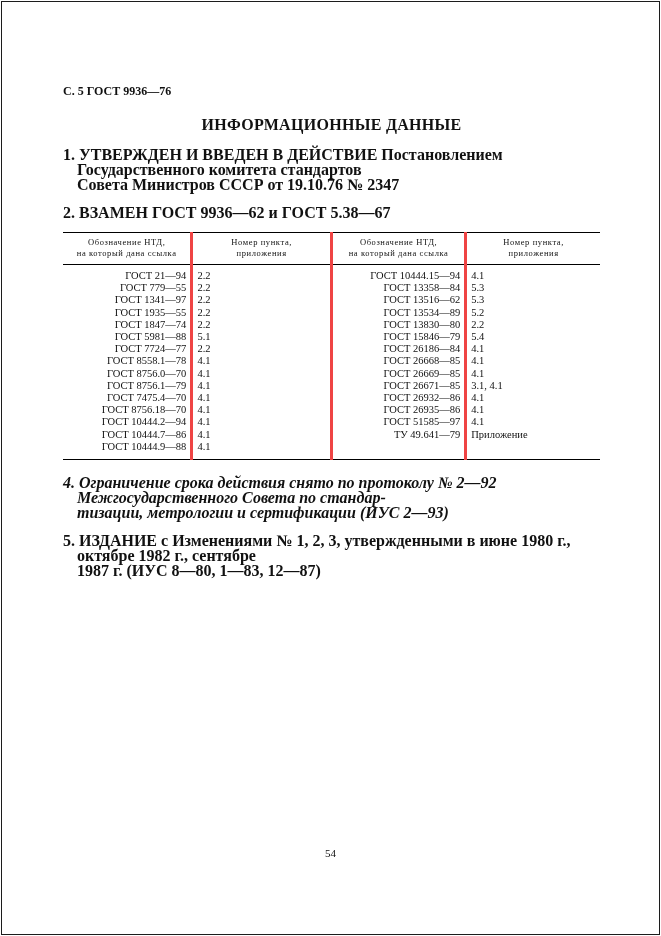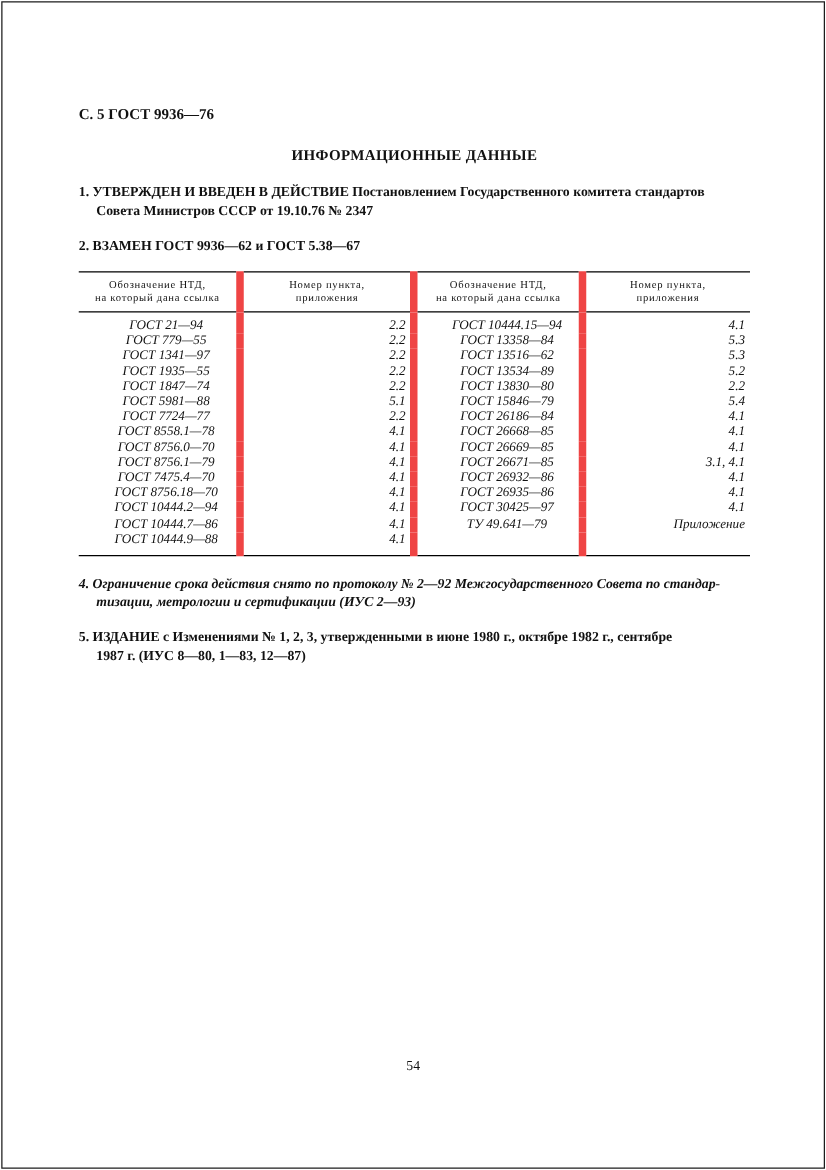--- a/index.html
+++ b/index.html
@@ -23,28 +23,28 @@
     margin-top: 24px;
   }
   .page-header {
     font-weight: bold;
     font-size: 12px;
     line-height: 15px;
   }
   .doc-title {
     text-align: center;
     font-weight: bold;
-    font-size: 12px;
+    font-size: 16px;
     line-height: 15px;
     margin-top: 18px;
     letter-spacing: 0.3px;
   }
   .item {
     font-weight: bold;
-    font-size: 11px;
+    font-size: 16px;
     line-height: 15px;
     margin-top: 13px;
     padding-left: 14px;
     text-indent: -14px;
     white-space: pre-wrap;
   }
   .item:first-child { margin-top: 15px; }
   .ref-table {
     width: 100%;
     border-collapse: collapse;
@@ -56,29 +56,29 @@
     font-weight: normal;
     font-size: 8.5px;
     letter-spacing: 0.6px;
     line-height: 11px;
     text-align: center;
     vertical-align: middle;
     padding: 4px 2px 5px 2px;
     border-bottom: 1px solid #000;
     white-space: pre-line;
   }
-  .ref-table th + th, .ref-table td + td { border-left: 6px solid #ef4444; }
+  .ref-table th + th, .ref-table td + td { border-left: 3px solid #ef4444; }
   .ref-table td {
     font-size: 10.5px;
     line-height: 12.2px;
     padding: 0 4px;
     vertical-align: top;
   }
-  .ref-table td.ntd { text-align: center; padding-left: 18px; white-space: nowrap; font-style: italic; }
-  .ref-table td.num { text-align: right; font-style: italic; }
+  .ref-table td.ntd { text-align: right; padding-left: 18px; white-space: nowrap; }
+  .ref-table td.num { text-align: left; }
   .ref-table tbody tr:first-child td { padding-top: 5px; }
   .ref-table tbody tr:last-child td { padding-bottom: 6px; }
   .item-after-table { margin-top: 18px; font-style: italic; }
   .page-number {
     position: absolute;
     left: 0; right: 0;
     top: 847px;
     text-align: center;
     font-size: 11px;
   }
@@ -186,21 +186,21 @@
         </tr>
         <tr>
           <td class="ntd">ГОСТ 8756.18—70</td>
           <td class="num">4.1</td>
           <td class="ntd">ГОСТ 26935—86</td>
           <td class="num">4.1</td>
         </tr>
         <tr>
           <td class="ntd">ГОСТ 10444.2—94</td>
           <td class="num">4.1</td>
-          <td class="ntd">ГОСТ 30425—97</td>
+          <td class="ntd">ГОСТ 51585—97</td>
           <td class="num">4.1</td>
         </tr>
         <tr>
           <td class="ntd">ГОСТ 10444.7—86</td>
           <td class="num">4.1</td>
           <td class="ntd">ТУ 49.641—79</td>
           <td class="num">Приложение</td>
         </tr>
         <tr>
           <td class="ntd">ГОСТ 10444.9—88</td>

